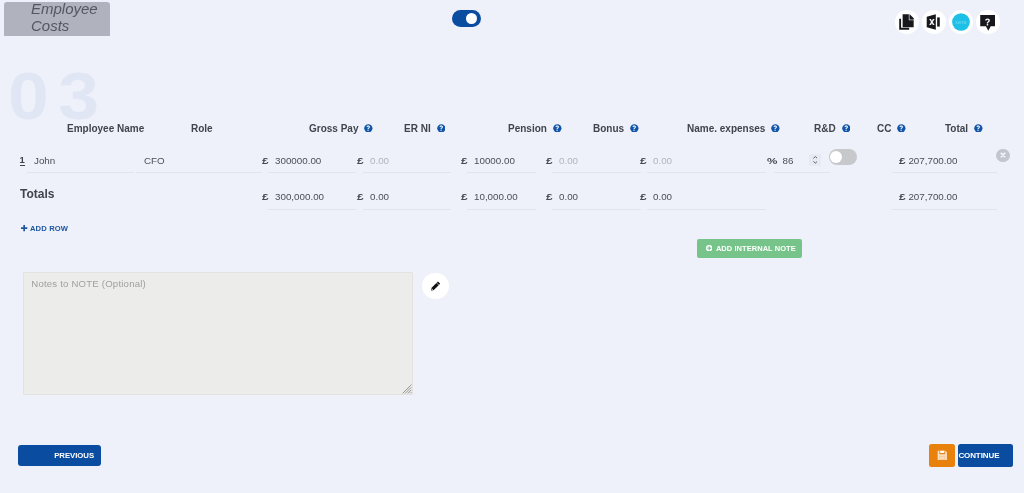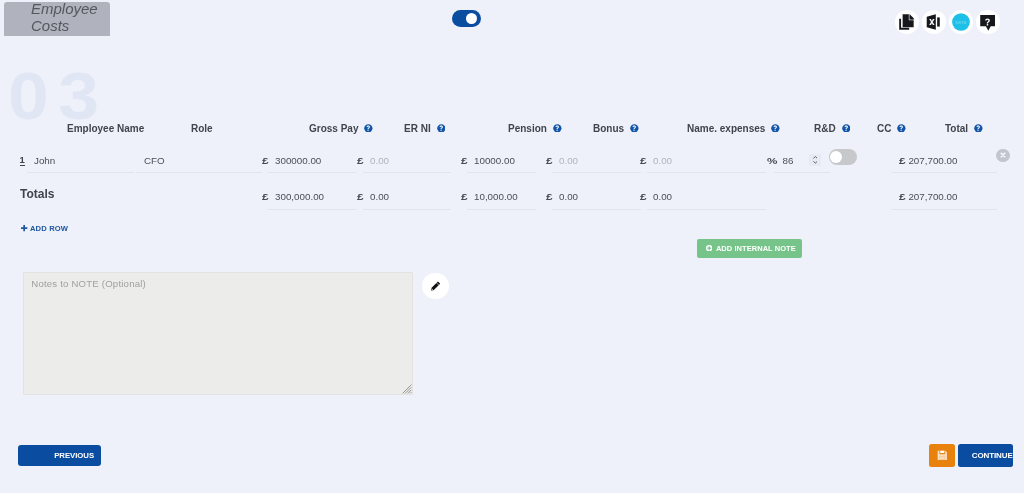--- a/index.html
+++ b/index.html
@@ -76,21 +76,21 @@
           background:#fff;display:flex;align-items:center;justify-content:center;}
 
   
   .prev{position:absolute;left:17.5px;top:444.6px;width:53.3px;height:21.6px;background:#0a4da0;
         border-radius:3px;color:#fff;font-size:7.8px;font-weight:bold;letter-spacing:-0.05px;
         display:flex;align-items:center;justify-content:center;padding-left:30px;}
   .save{position:absolute;left:929px;top:444.2px;width:26px;height:22.7px;background:#e8820c;
         border-radius:2.5px;display:flex;align-items:center;justify-content:center;}
   .cont{position:absolute;left:958.4px;top:444.2px;width:54.3px;height:22.7px;background:#0a4da0;
         border-radius:2.5px;color:#fff;font-size:8px;font-weight:bold;letter-spacing:-0.1px;
-        display:flex;align-items:center;justify-content:flex-end;}
+        display:flex;align-items:center;justify-content:flex-start;}
 </style>
 </head>
 <body>
 
 <div class="page">
 
   <div class="tab">
     <span class="tab-label">Employee Costs</span>
   </div>
 

